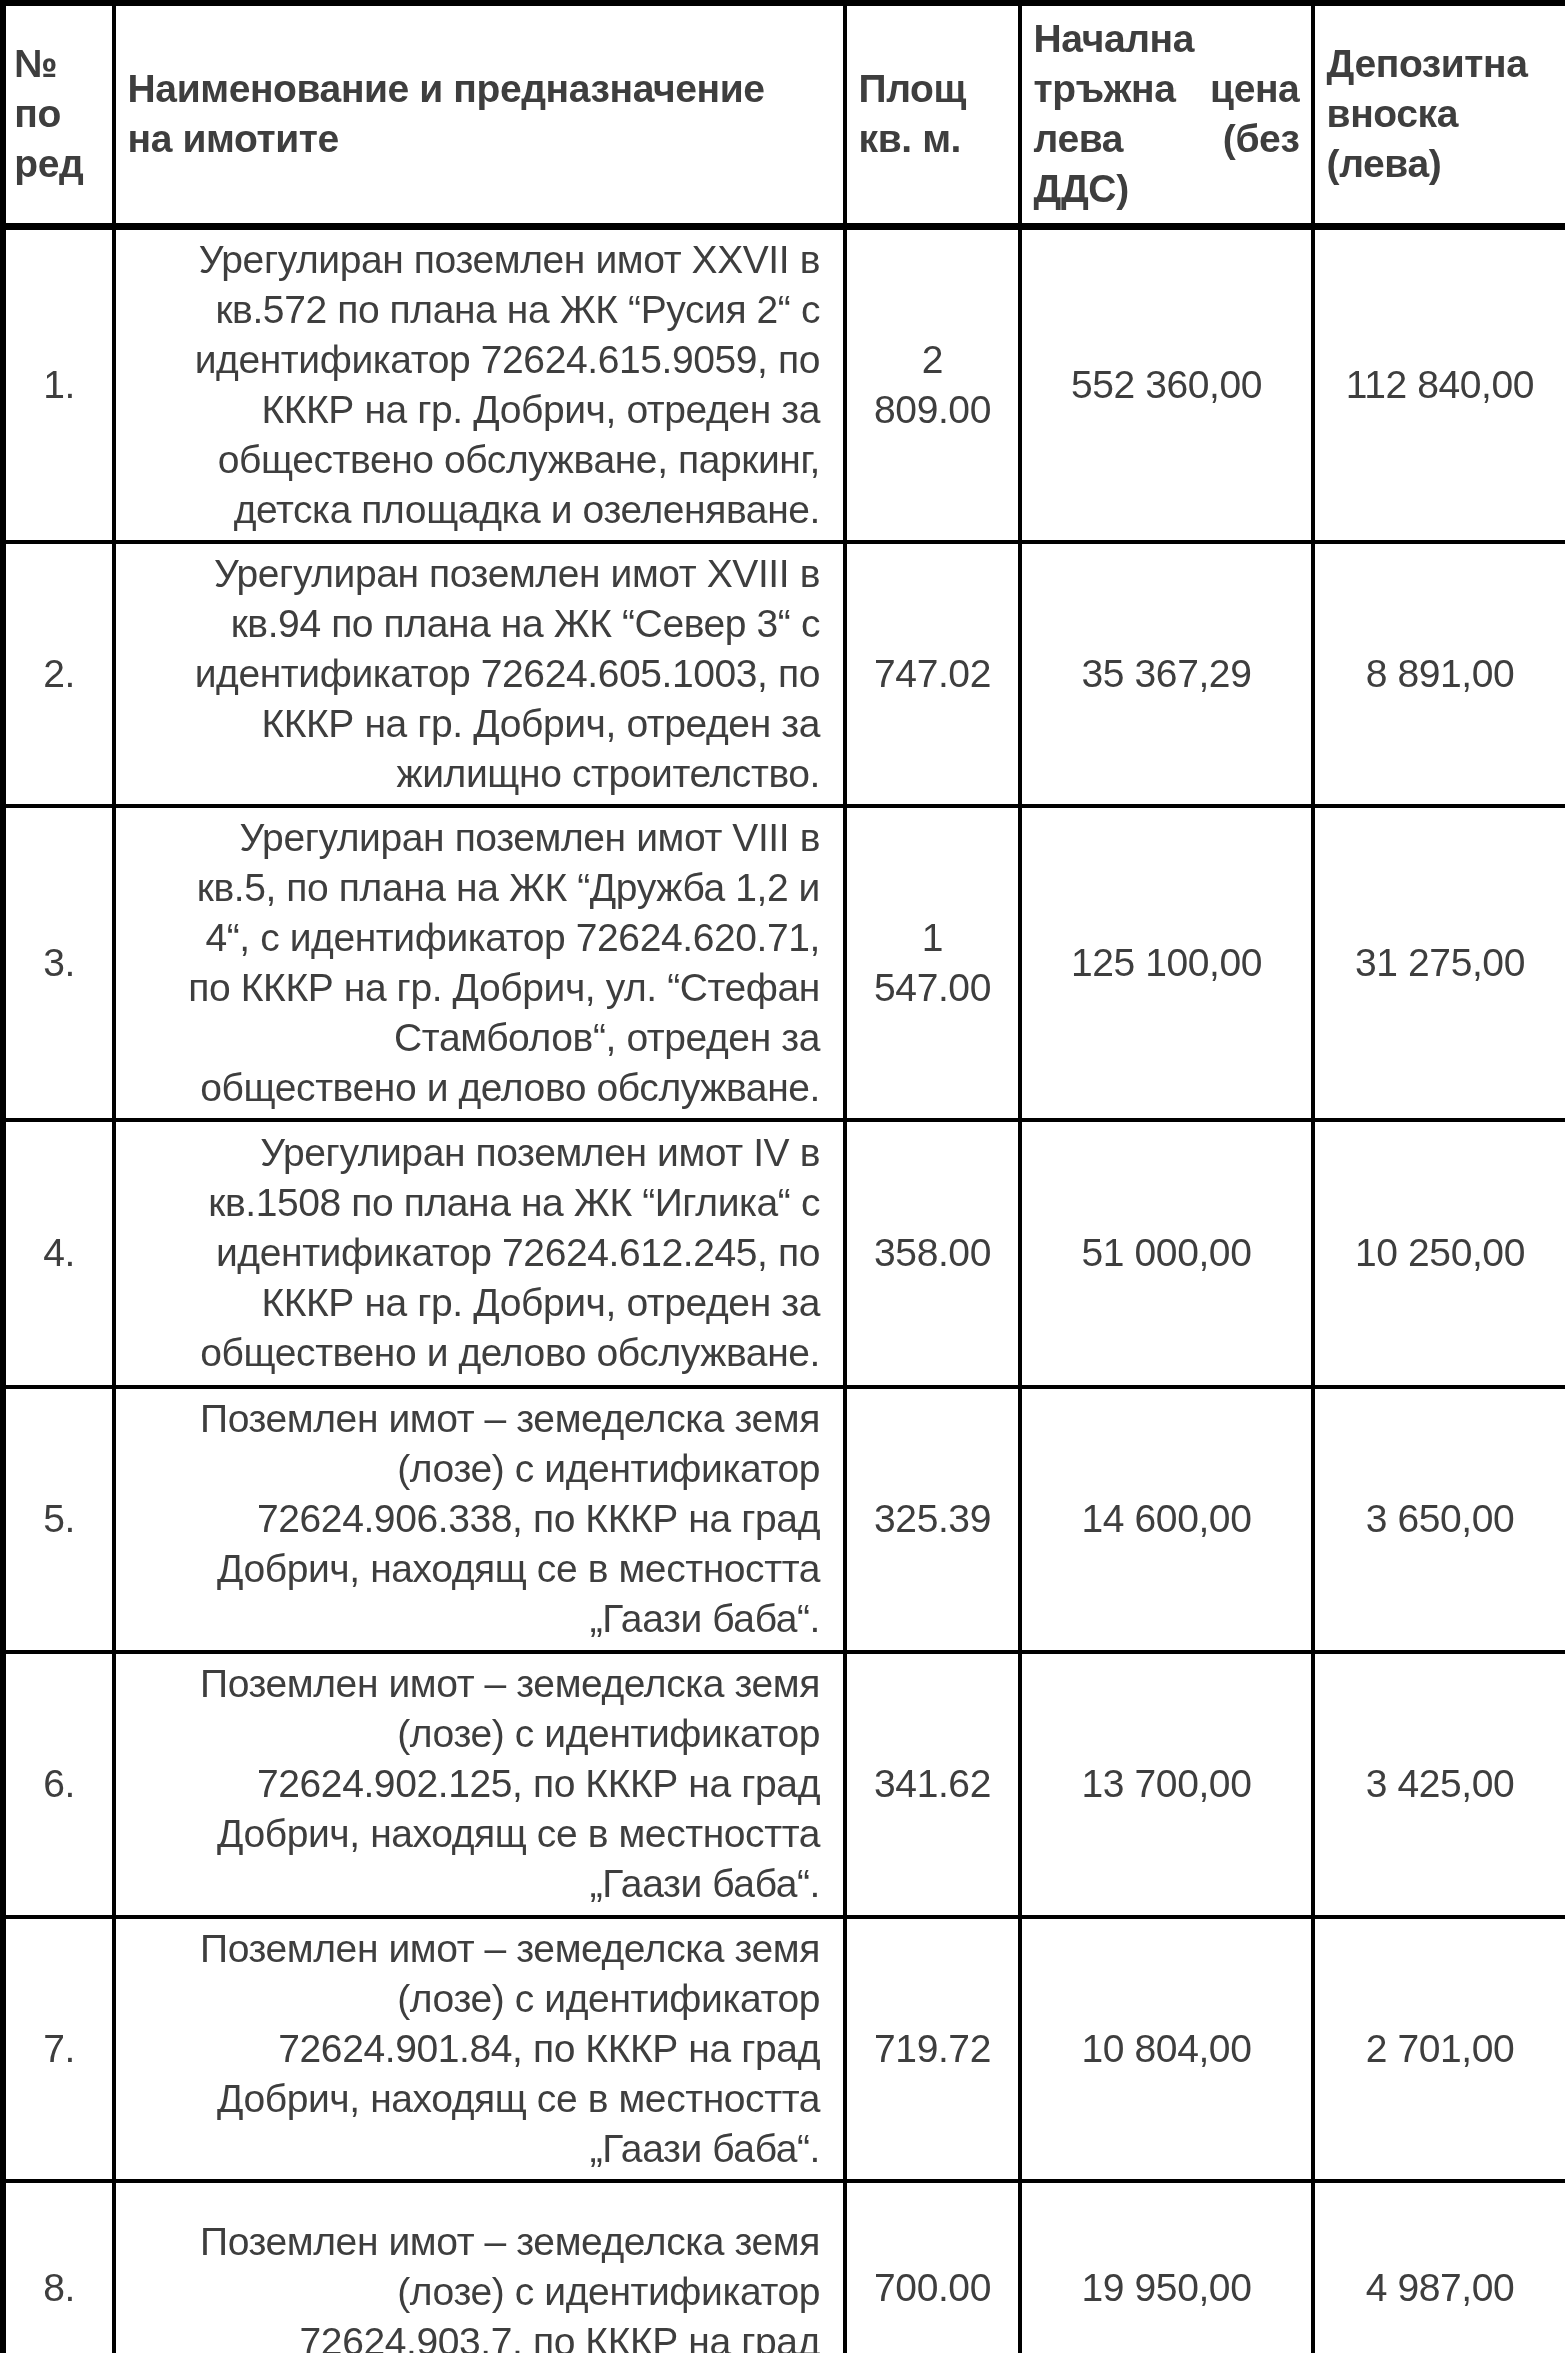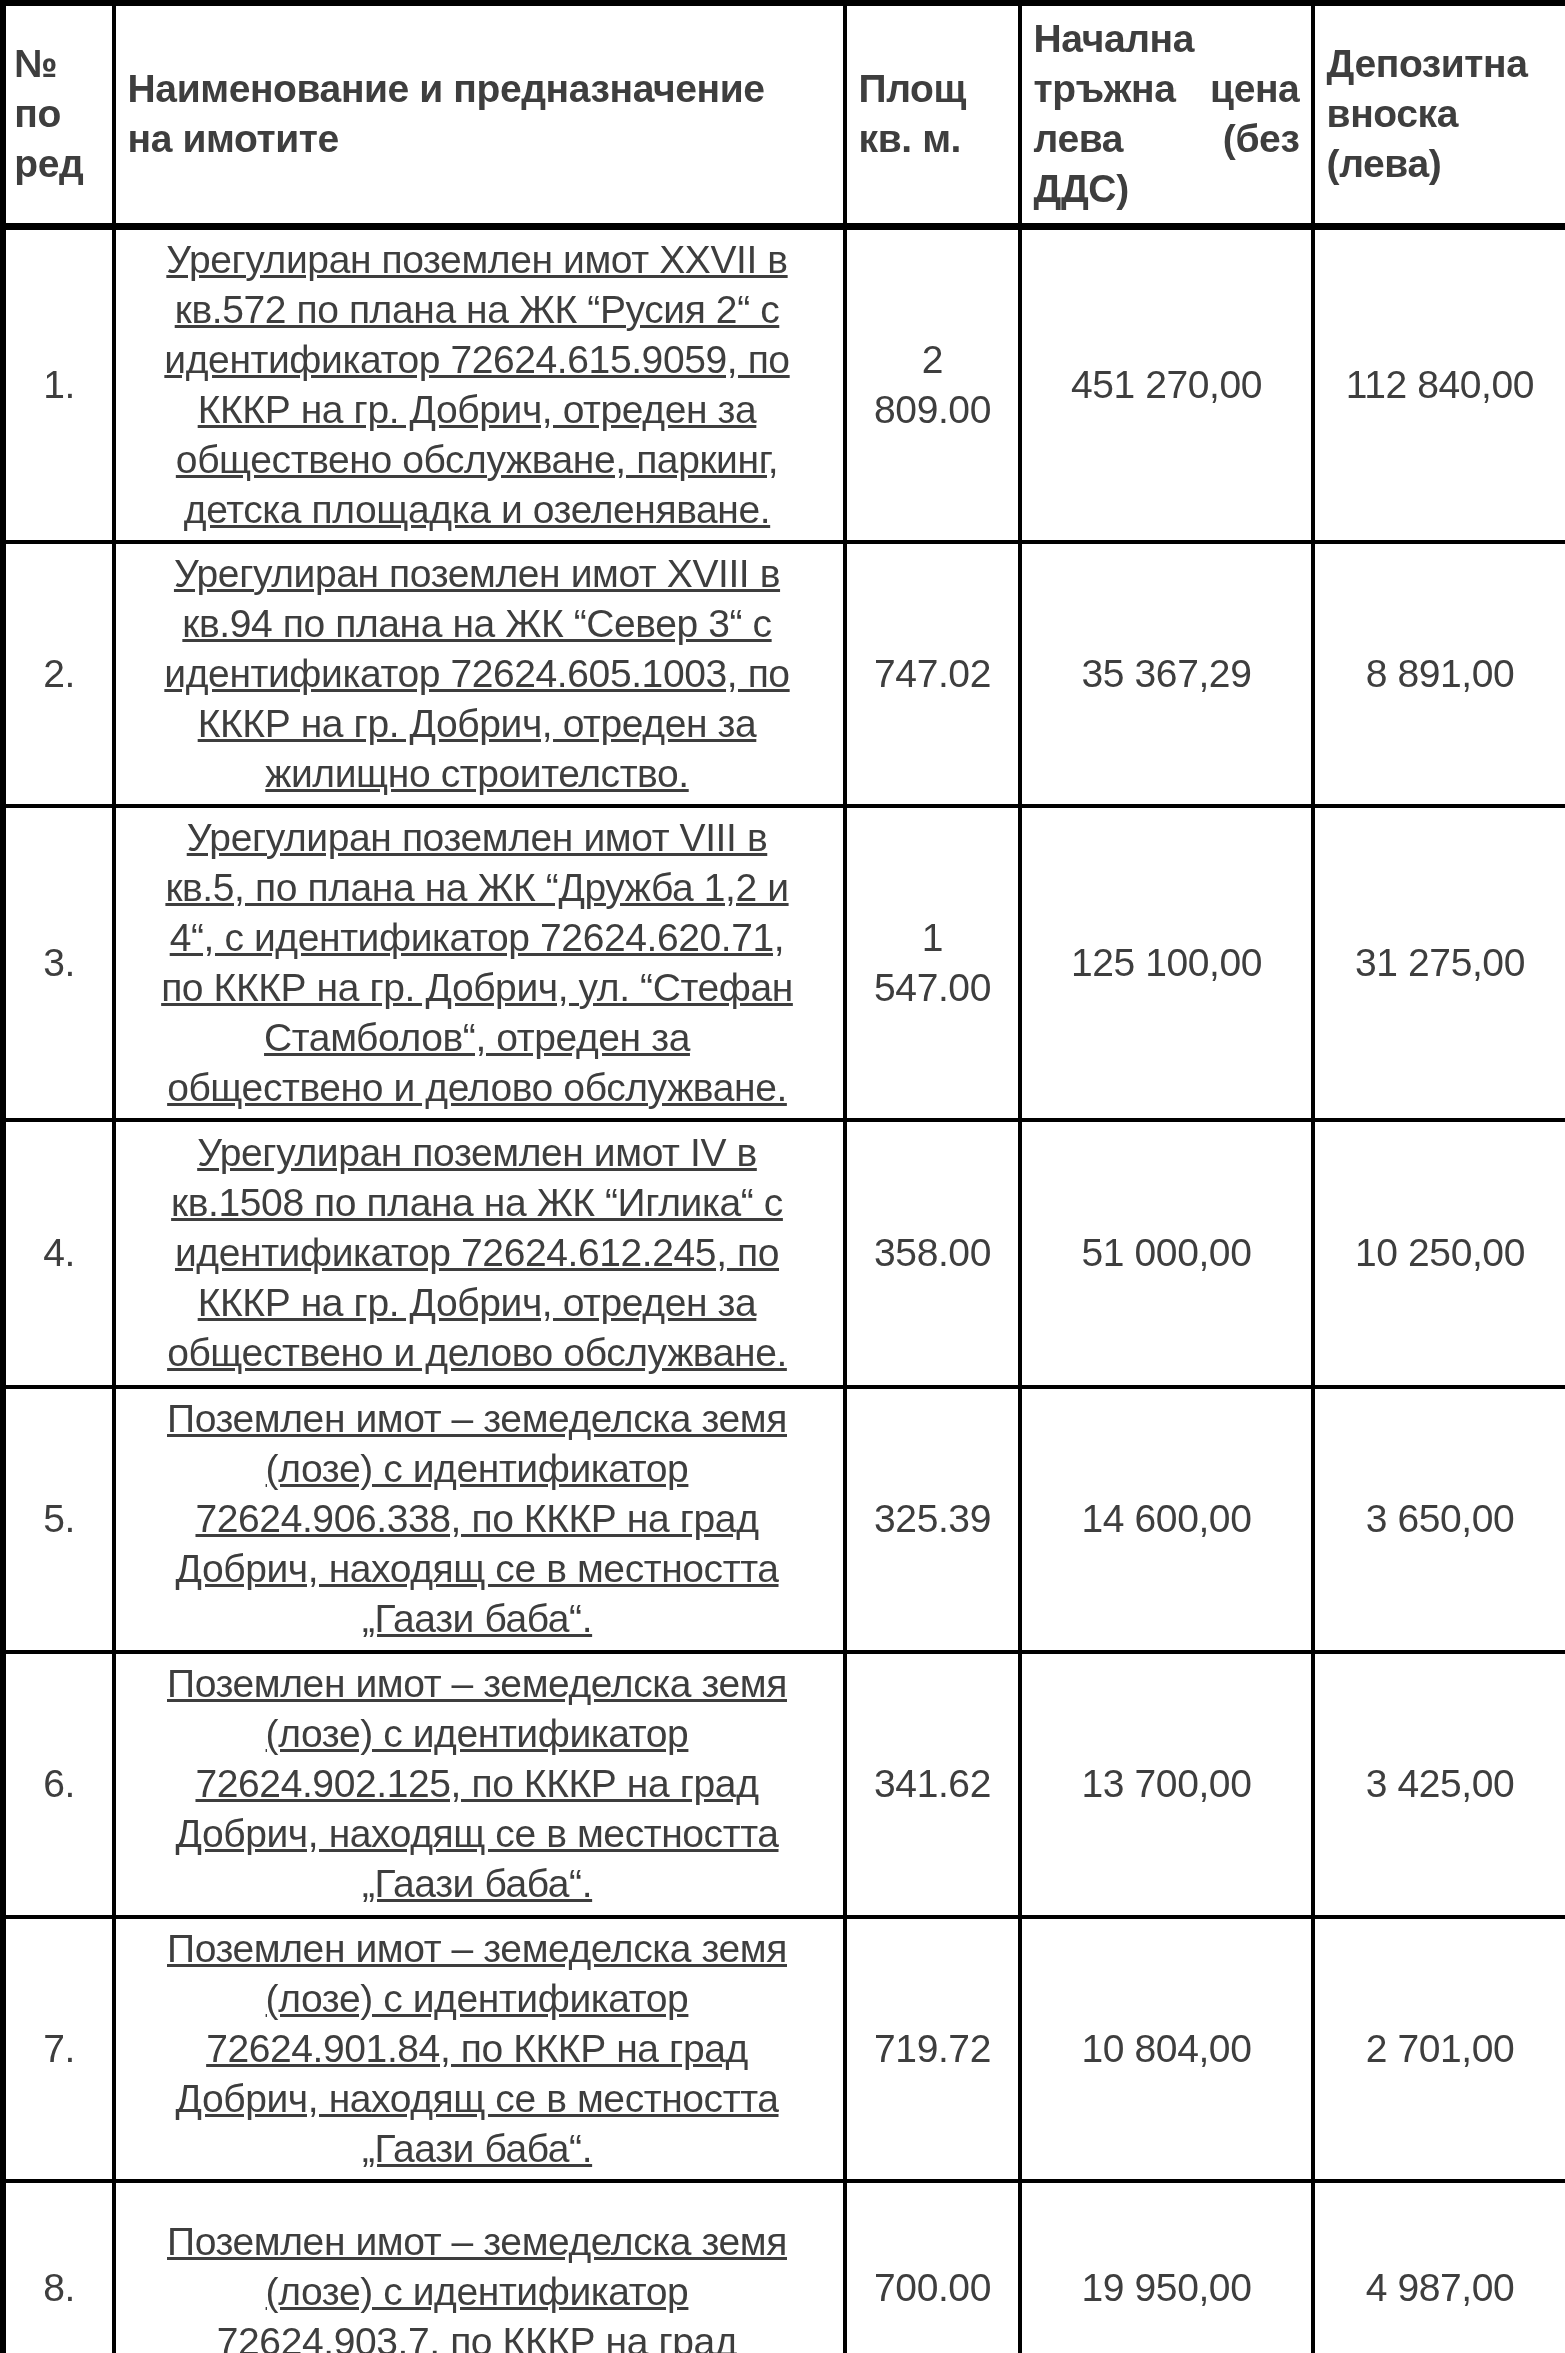--- a/index.html
+++ b/index.html
@@ -36,24 +36,23 @@
     padding: 8.3px 11.6px;
   }
   thead tr { height: 214px; }
   th.c-num { padding-left: 8.3px; }
   th.c-price { text-align: justify; }
   td.c-num {
     text-align: center;
     padding: 0;
   }
   td.c-name {
-    text-align: center;
+    text-align: right;
     white-space: pre-line;
     padding: 5px 23px 5px 18px;
-    text-decoration: underline;
   }
   td.c-area, td.c-price, td.c-deposit {
     text-align: center;
     white-space: pre-line;
     padding: 0 5px;
   }
   tbody tr:nth-child(1) { height: 298px; }
   tbody tr:nth-child(2) { height: 257px; }
   tbody tr:nth-child(3) { height: 311px; }
   tbody tr:nth-child(4) { height: 267px; }
@@ -99,21 +98,21 @@
     <tr>
       <td class="c-num">1.</td>
       <td class="c-name">Урегулиран поземлен имот XXVII в
 кв.572 по плана на ЖК “Русия 2“ с
 идентификатор 72624.615.9059, по
 КККР на гр. Добрич, отреден за
 обществено обслужване, паркинг,
 детска площадка и озеленяване.</td>
       <td class="c-area">2
 809.00</td>
-      <td class="c-price">451 270,00</td>
+      <td class="c-price">552 360,00</td>
       <td class="c-deposit">112 840,00</td>
     </tr>
     <tr>
       <td class="c-num">2.</td>
       <td class="c-name">Урегулиран поземлен имот XVIII в
 кв.94 по плана на ЖК “Север 3“ с
 идентификатор 72624.605.1003, по
 КККР на гр. Добрич, отреден за
 жилищно строителство.</td>
       <td class="c-area">747.02</td>

